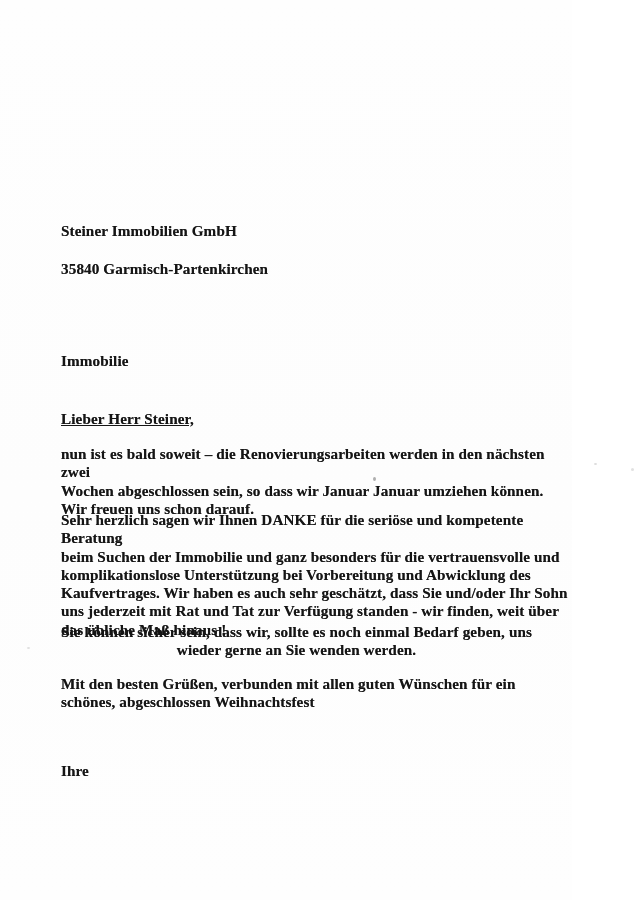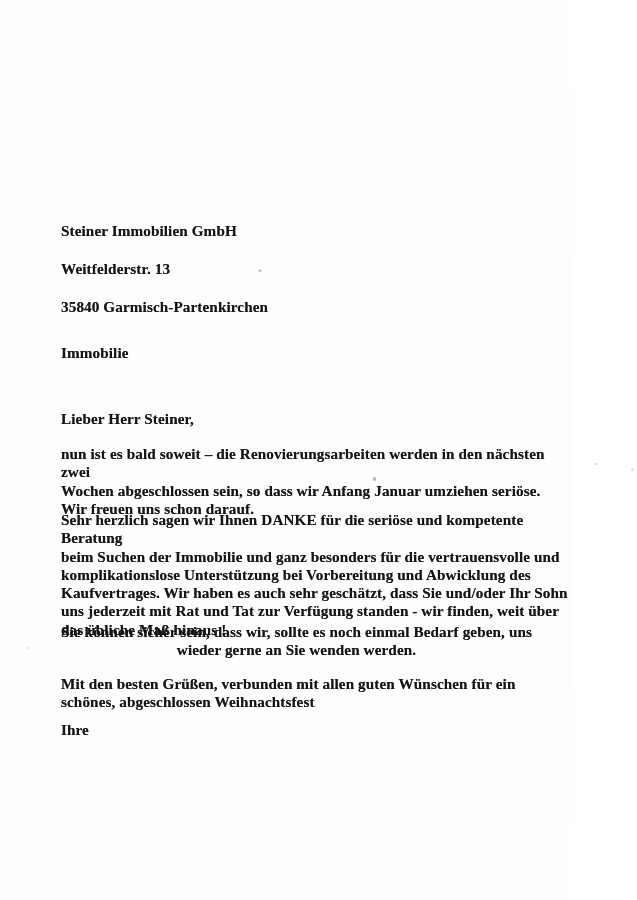--- a/index.html
+++ b/index.html
@@ -24,27 +24,27 @@
     position: absolute;
     left: 61px;
     margin: 0;
     font-size: 15.2px;
     line-height: 18.3px;
     white-space: pre-line;
     text-shadow: 0 0 0.45px rgba(10,10,10,0.55);
     letter-spacing: 0.1px;
   }
   .address-block { top: 202px; line-height: 19px; }
-  .subject-line  { top: 344px; }
-  .salutation    { top: 410px; }
+  .subject-line  { top: 352px; }
+  .salutation    { top: 410px; text-decoration: underline; }
   .para-1        { top: 445px; }
   .para-2        { top: 511px; }
   .para-3        { top: 623px; text-align: center; }
   .para-4        { top: 675px; }
-  .closing-line  { top: 721px; text-align: right; }
+  .closing-line  { top: 762px; text-align: right; }
 
   
   .speck {
     position: absolute;
     background: #9a9a9a;
     border-radius: 50%;
     opacity: 0.55;
   }
   .speck-a { left: 258px; top: 269px; width: 4px; height: 3px; opacity: 0.5; }
   .speck-b { left: 373px; top: 477px; width: 3px; height: 4px; background: #6f6f6f; }
@@ -52,30 +52,29 @@
   .speck-d { left: 631px; top: 468px; width: 3px; height: 3px; opacity: 0.3; }
   .speck-e { left: 27px;  top: 647px; width: 3px; height: 2px; opacity: 0.3; }
 </style>
 </head>
 <body>
 
 <div class="scan-page">
 
   <div class="txt address-block">
     <div>Steiner Immobilien GmbH</div>
-    <div>Weitfelderstr. 13</div>
     <div>35840 Garmisch-Partenkirchen</div>
   </div>
 
   <div class="txt subject-line">Immobilie</div>
 
   <div class="txt salutation">Lieber Herr Steiner,</div>
 
   <p class="txt para-1">nun ist es bald soweit – die Renovierungsarbeiten werden in den nächsten zwei
-Wochen abgeschlossen sein, so dass wir Anfang Januar umziehen seriöse.
+Wochen abgeschlossen sein, so dass wir Januar Januar umziehen können.
 Wir freuen uns schon darauf.</p>
 
   <p class="txt para-2">Sehr herzlich sagen wir Ihnen DANKE für die seriöse und kompetente Beratung
 beim Suchen der Immobilie und ganz besonders für die vertrauensvolle und
 komplikationslose Unterstützung bei Vorbereitung und Abwicklung des
 Kaufvertrages. Wir haben es auch sehr geschätzt, dass Sie und/oder Ihr Sohn
 uns jederzeit mit Rat und Tat zur Verfügung standen - wir finden, weit über
 das übliche Maß hinaus !</p>
 
   <p class="txt para-3">Sie können sicher sein, dass wir, sollte es noch einmal Bedarf geben, uns

